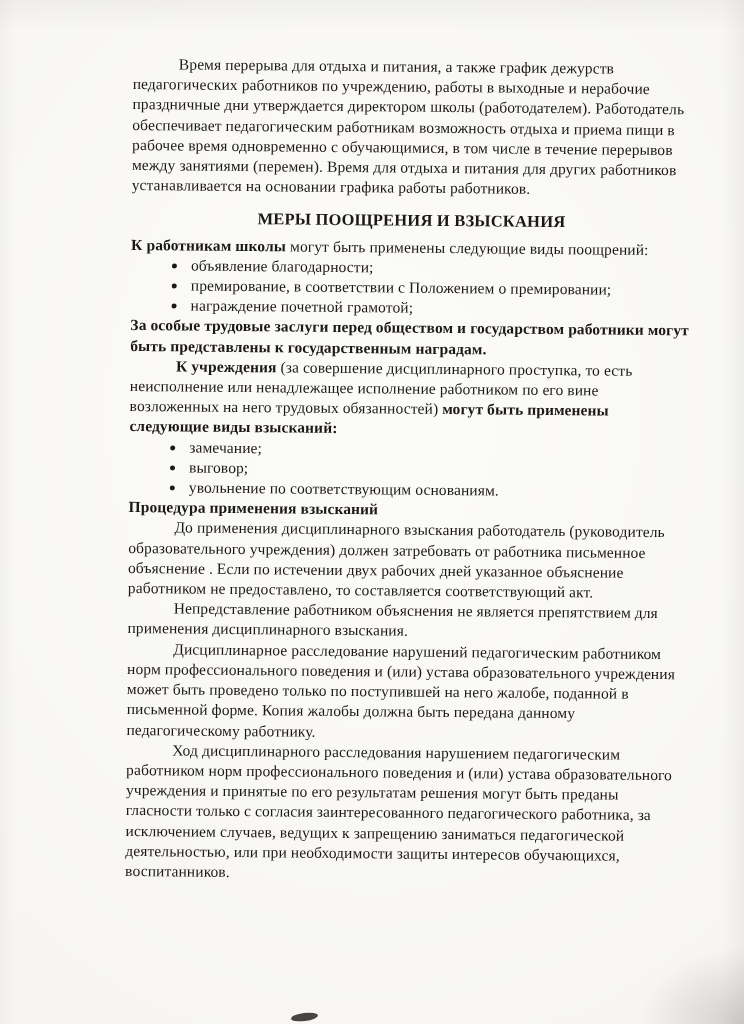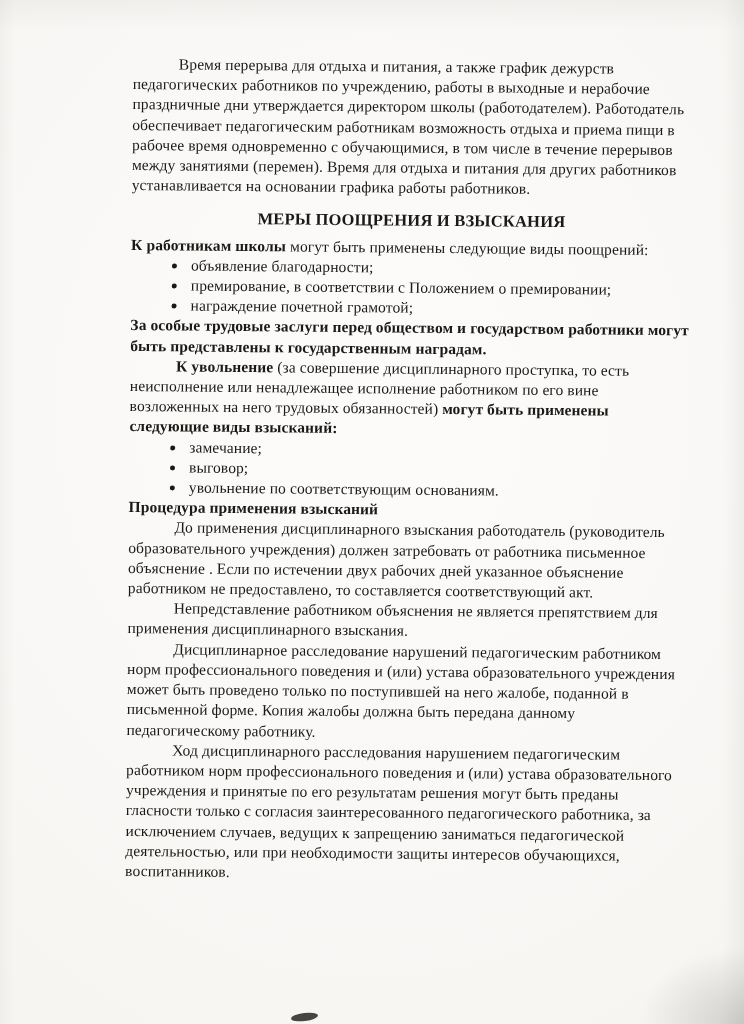--- a/index.html
+++ b/index.html
@@ -87,21 +87,21 @@
   <p class="para"><span class="bold">К работникам школы</span><span> могут быть применены следующие виды поощрений:</span></p>
 
   <ul class="bullet-list">
     <li>объявление благодарности;</li>
     <li>премирование, в соответствии с Положением о премировании;</li>
     <li>награждение почетной грамотой;</li>
   </ul>
 
   <p class="para bold">За особые трудовые заслуги перед обществом и государством работники могут быть представлены к государственным наградам.</p>
 
-  <p class="para indent"><span class="bold">К увольнение</span><span> (за совершение дисциплинарного проступка, то есть неисполнение или ненадлежащее исполнение работником по его вине возложенных на него трудовых обязанностей) </span><span class="bold">могут быть применены следующие виды взысканий:</span></p>
+  <p class="para indent"><span class="bold">К учреждения</span><span> (за совершение дисциплинарного проступка, то есть неисполнение или ненадлежащее исполнение работником по его вине возложенных на него трудовых обязанностей) </span><span class="bold">могут быть применены следующие виды взысканий:</span></p>
 
   <ul class="bullet-list">
     <li>замечание;</li>
     <li>выговор;</li>
     <li>увольнение по соответствующим основаниям.</li>
   </ul>
 
   <p class="para bold">Процедура применения взысканий</p>
 
   <p class="para indent">До применения дисциплинарного взыскания работодатель (руководитель образовательного учреждения) должен затребовать от работника письменное объяснение . Если по истечении двух рабочих дней указанное объяснение работником не предоставлено, то составляется соответствующий акт.</p>

